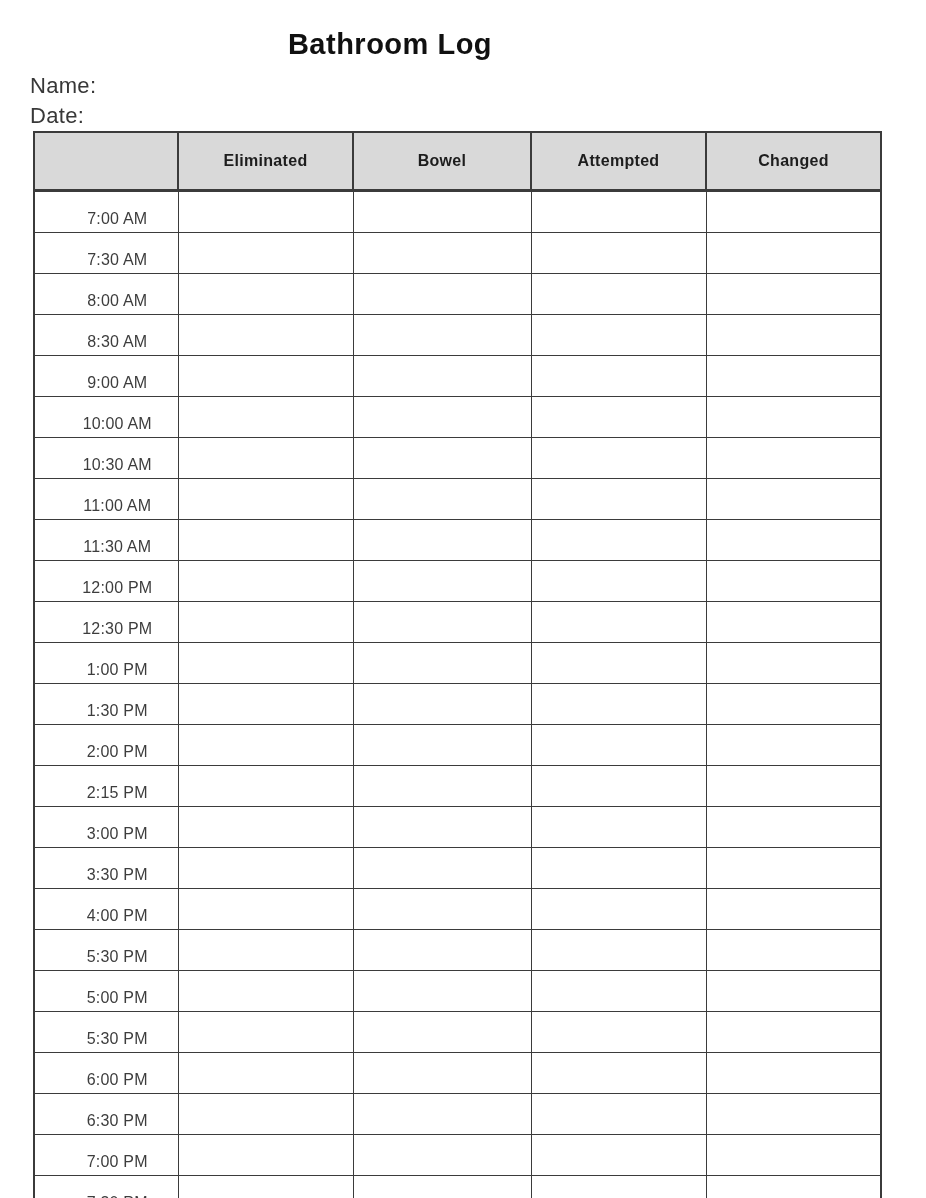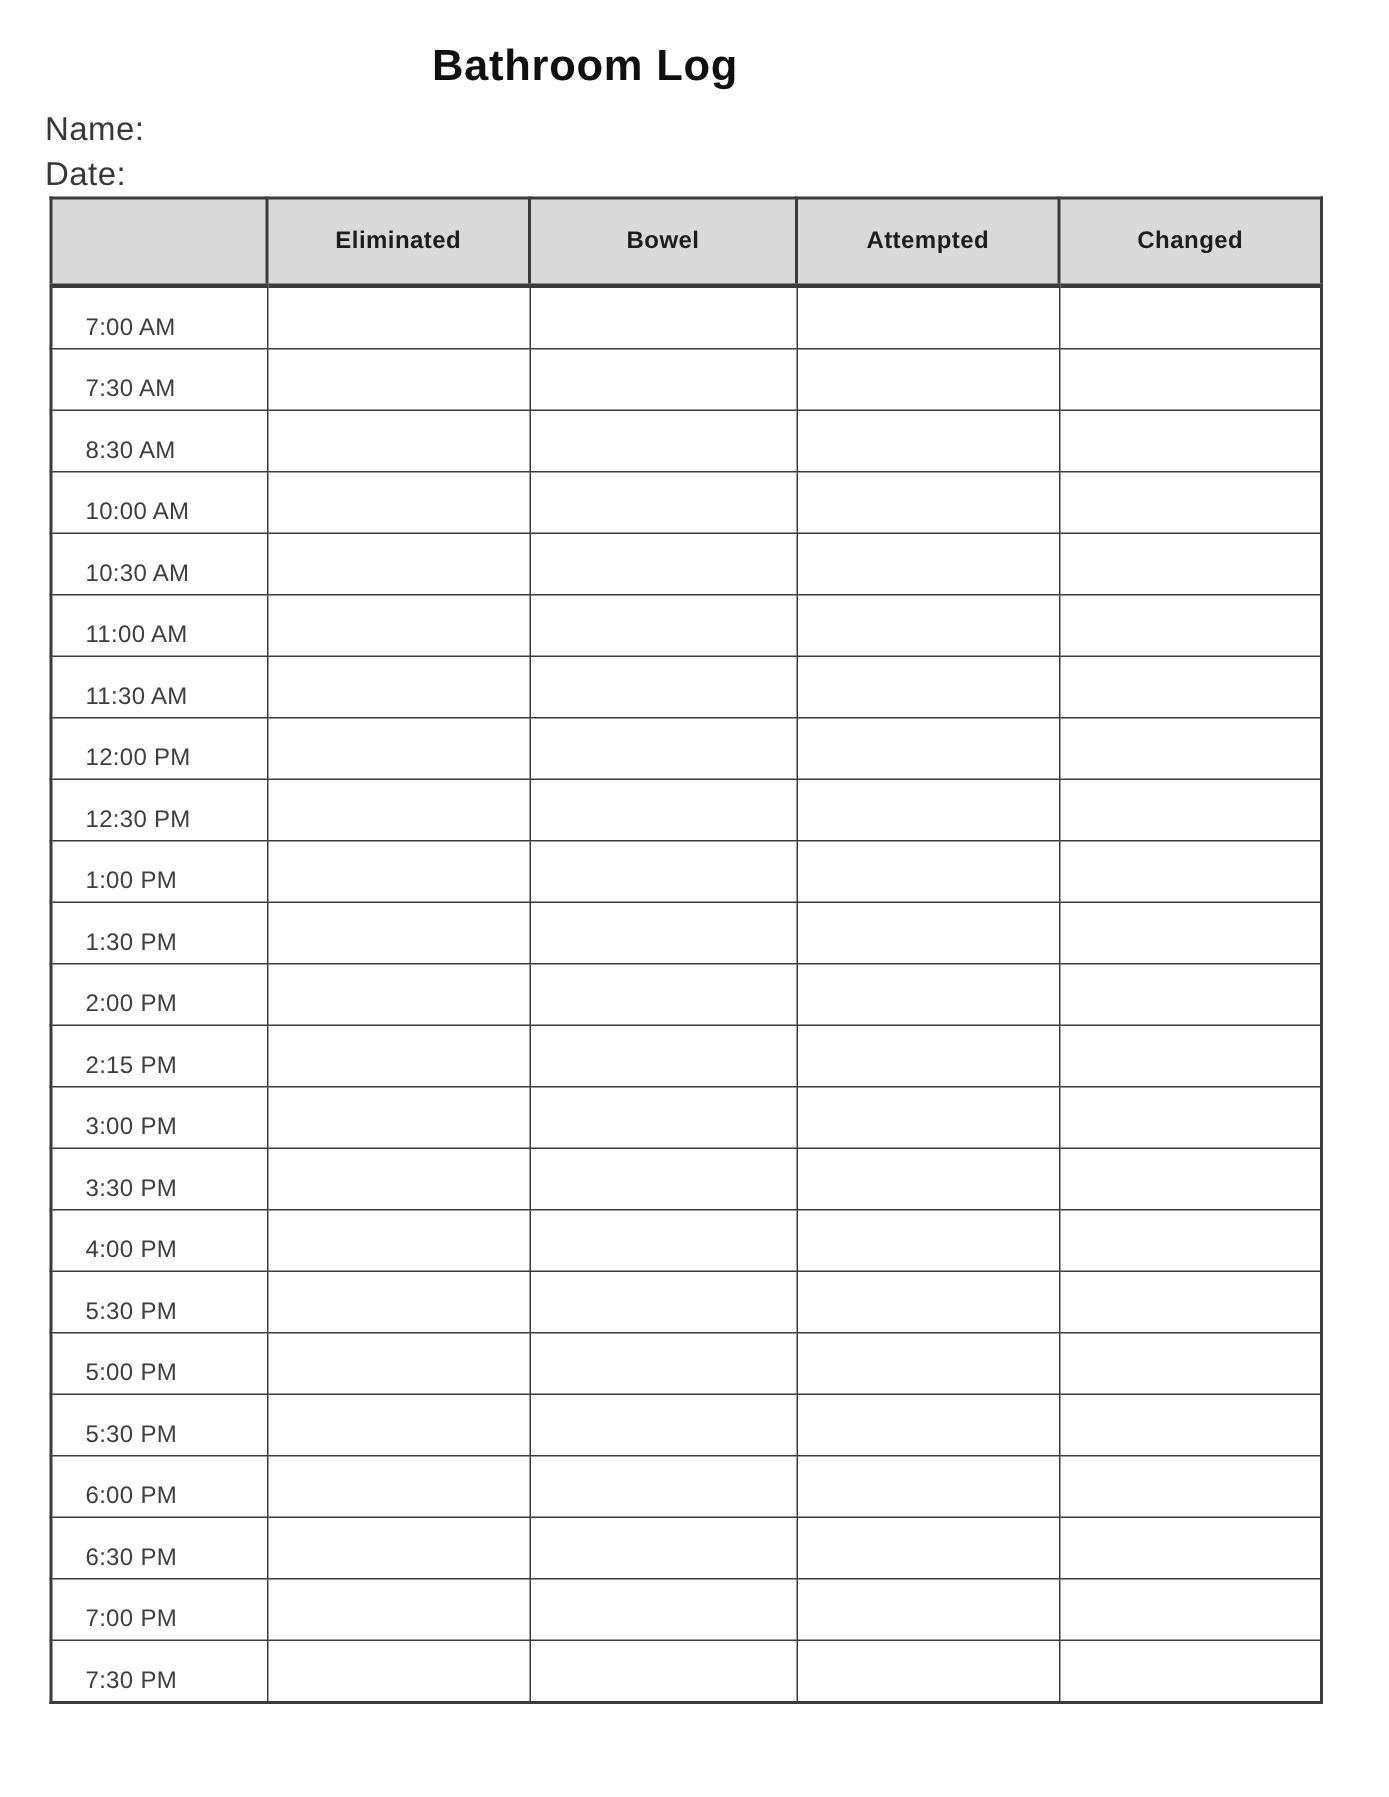--- a/index.html
+++ b/index.html
@@ -55,21 +55,21 @@
     letter-spacing:0.3px;
     padding:12px;
   }
   table.log td{
     height:36px;
     padding:0;
     background:#ffffff;
   }
   table.log td.time-cell{
     vertical-align:bottom;
-    text-align:left;
+    text-align:center;
     padding:0 0 4px 22px;
     font-size:16px;
     color:var(--text-color);
     letter-spacing:0.2px;
     white-space:nowrap;
   }
 </style>
 </head>
 <body>
 
@@ -113,21 +113,35 @@
           <td></td>
         </tr>
         <tr>
           <td class="time-cell">7:30 AM</td>
           <td></td>
           <td></td>
           <td></td>
           <td></td>
         </tr>
         <tr>
+          <td class="time-cell">8:00 AM</td>
+          <td></td>
+          <td></td>
+          <td></td>
+          <td></td>
+        </tr>
+        <tr>
           <td class="time-cell">8:30 AM</td>
+          <td></td>
+          <td></td>
+          <td></td>
+          <td></td>
+        </tr>
+        <tr>
+          <td class="time-cell">9:00 AM</td>
           <td></td>
           <td></td>
           <td></td>
           <td></td>
         </tr>
         <tr>
           <td class="time-cell">10:00 AM</td>
           <td></td>
           <td></td>
           <td></td>

